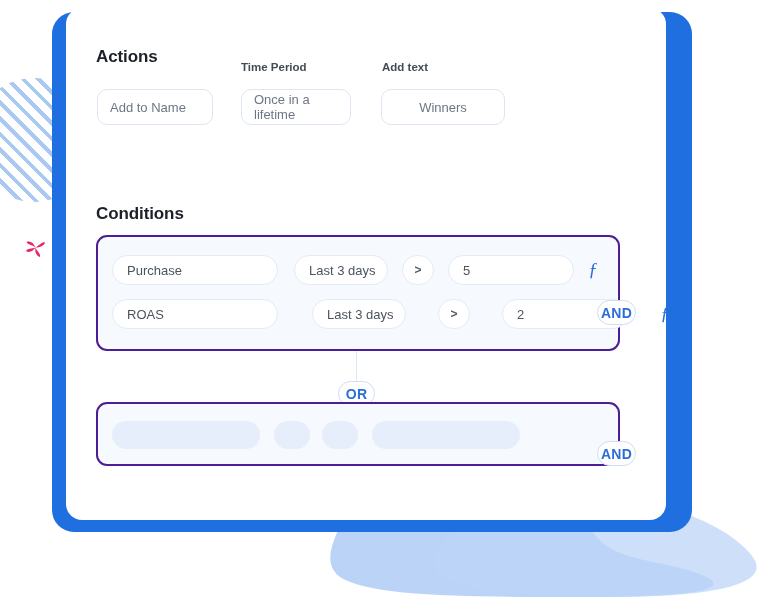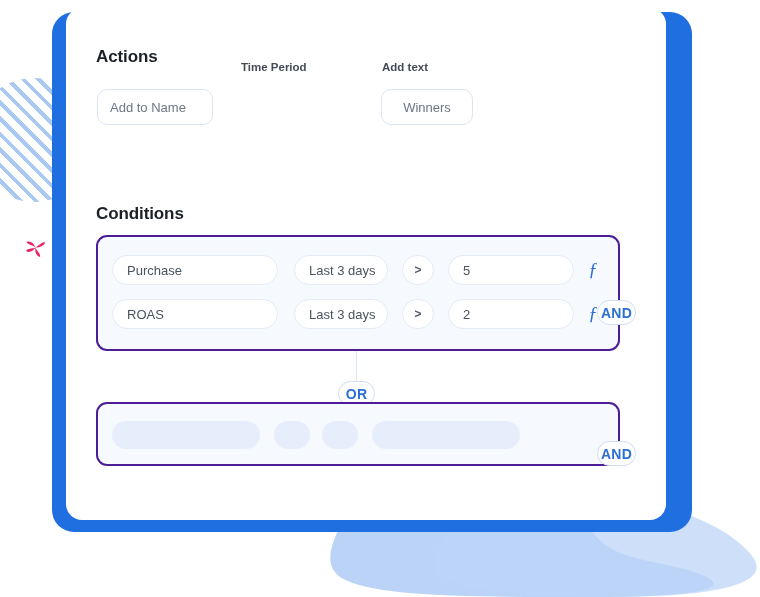--- a/index.html
+++ b/index.html
@@ -99,42 +99,42 @@
     border: 1px solid #dde5f2;
     border-radius: 10px;
     background: #ffffff;
     display: flex;
     align-items: center;
     font-size: 13px;
     color: #6d7684;
   }
   #action-name   { left: 97px;  top: 89px; width: 116px; padding-left: 12px; }
   #action-period { left: 241px; top: 89px; width: 110px; padding-left: 12px; }
-  #action-text   { left: 381px; top: 89px; width: 92px;
+  #action-text   { left: 381px; top: 89px; width: 124px;
                    justify-content: center; }
 
   
   .cond-group {
     position: absolute;
     background: #f6f9fe;
     border: 2px solid #4c1d95;
     border-radius: 11px;
   }
   #group-1 { left: 96px; top: 235px; width: 524px; height: 116px; }
   #group-2 { left: 96px; top: 402px; width: 524px; height: 64px; }
 
   .cond-row {
     position: absolute;
     left: 14px;
     display: flex;
     align-items: center;
     height: 30px;
   }
   #row-1 { top: 18px; }
-  #row-2 { top: 62px; }
+  #row-2 { top: 62px; gap: 18px; }
 
   .pill {
     height: 30px;
     background: #ffffff;
     border: 1px solid #e3ebf7;
     border-radius: 16px;
     display: flex;
     align-items: center;
     font-size: 13px;
     color: #4b535f;
@@ -244,20 +244,21 @@
   <div id="white-card"></div>
 
   <div class="section-title" id="title-actions">Actions</div>
 
   <div class="field-label" id="label-time-period">Time Period</div>
 
   <div class="field-label" id="label-add-text">Add text</div>
 
   <div class="action-box" id="action-name">Add to Name</div>
 
+  <div class="action-box" id="action-period">Once in a lifetime</div>
 
   <div class="action-box" id="action-text">Winners</div>
 
   <div class="section-title" id="title-conditions">Conditions</div>
 
   <div class="connector-v" id="conn-and-1"></div>
   <div class="connector-v" id="conn-or"></div>
   <div class="connector-v" id="conn-and-2"></div>
 
   <div class="cond-group" id="group-1">

